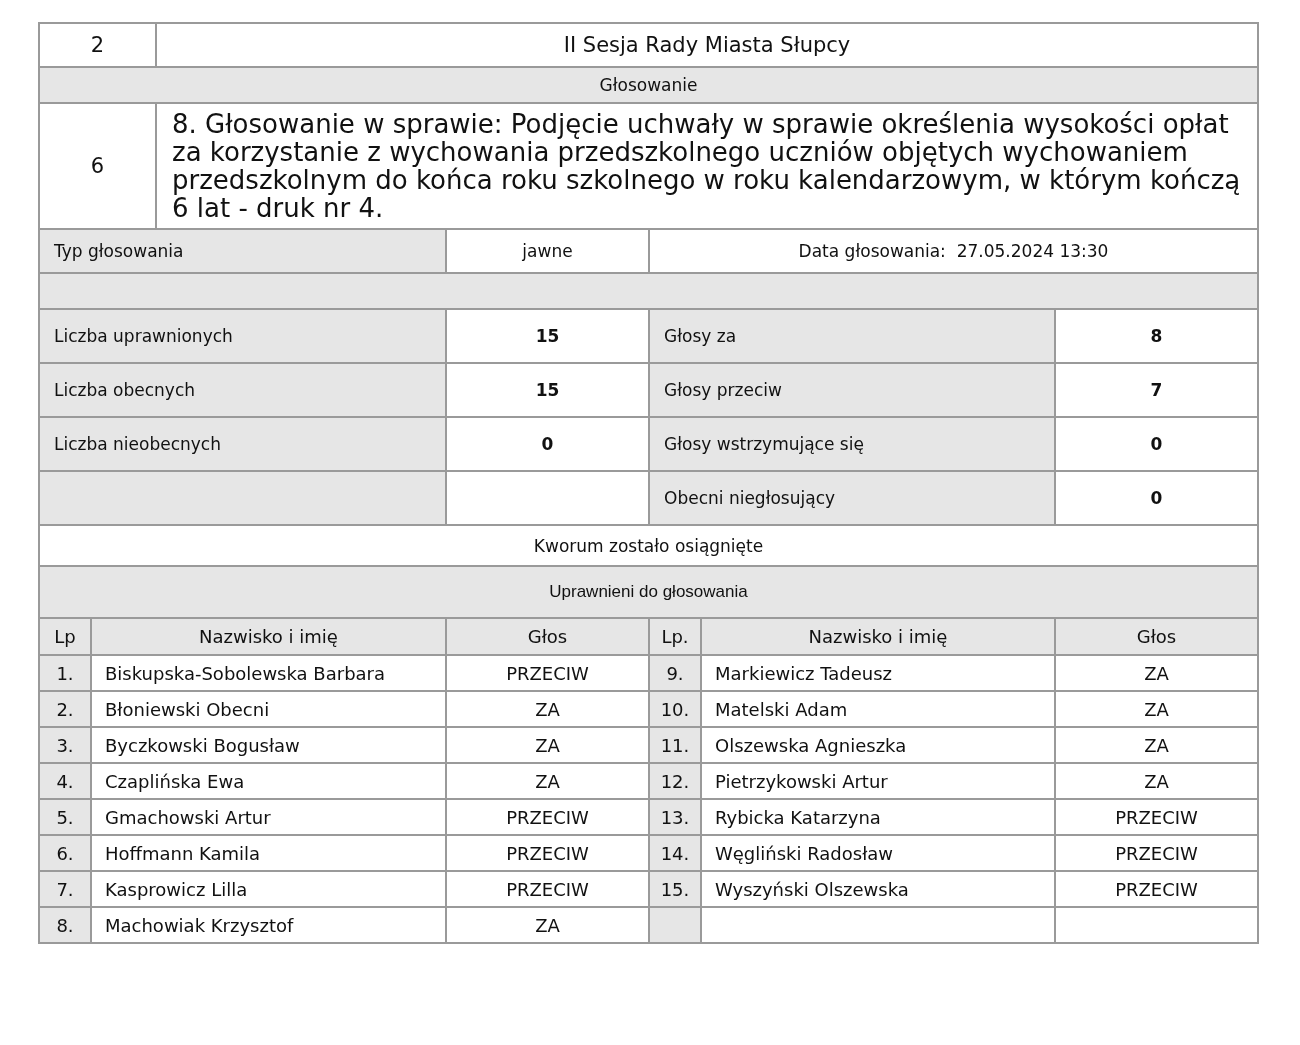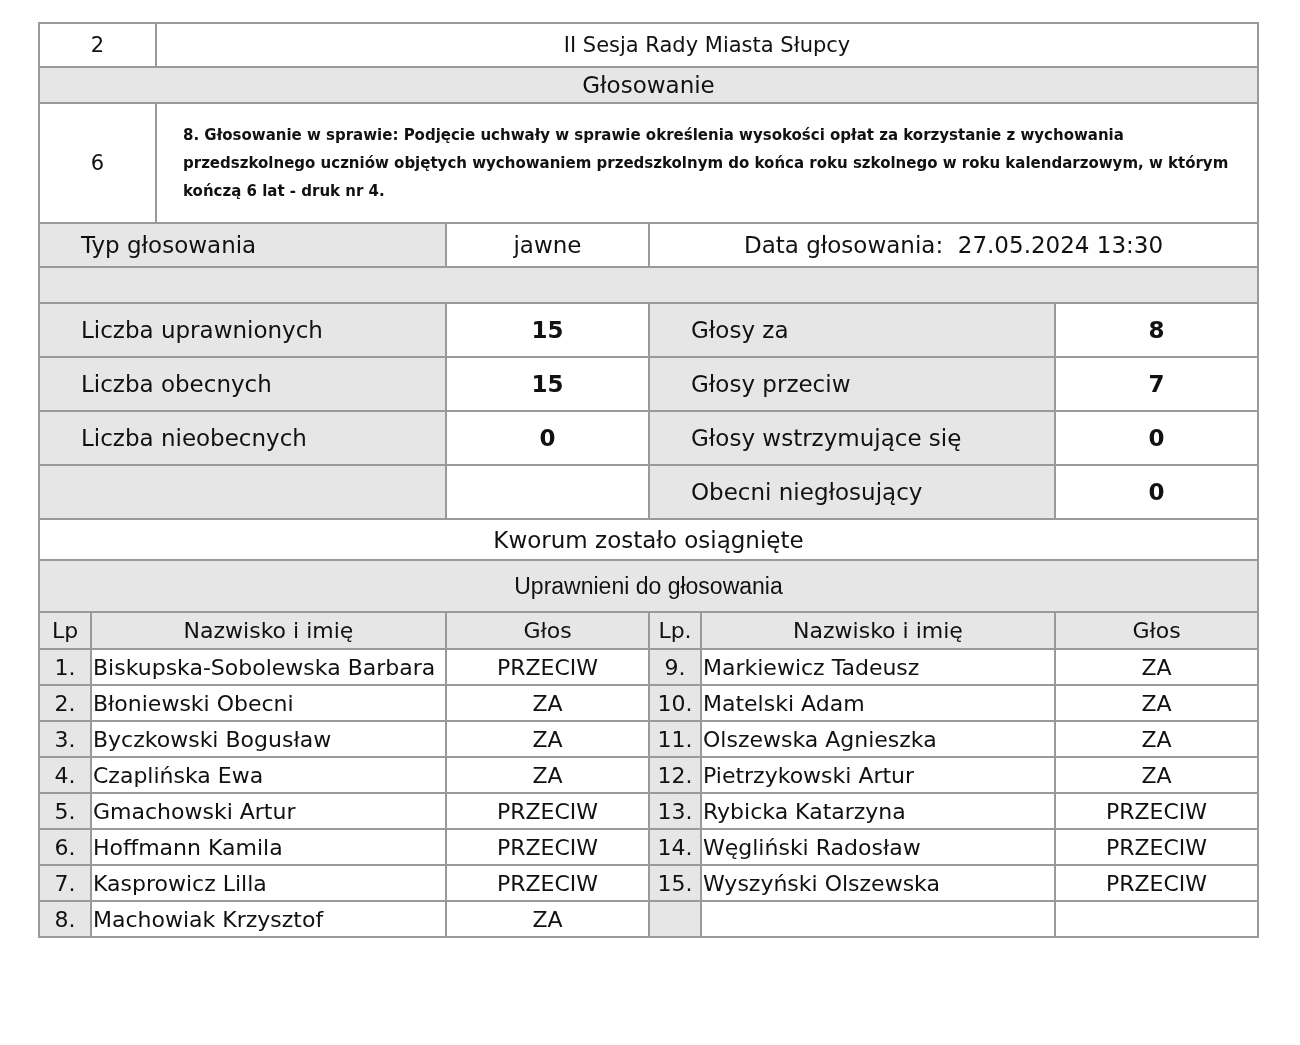--- a/index.html
+++ b/index.html
@@ -4,28 +4,28 @@
 <style>
   html, body { margin: 0; padding: 0; background: #ffffff; }
   body { width: 1300px; height: 1045px; position: relative; overflow: hidden;
          font-family: "DejaVu Sans", sans-serif; color: #111; }
   .doc { position: absolute; left: 38px; top: 22px; width: 1219px; }
   table { border-collapse: collapse; width: 1219px; table-layout: fixed; }
   td { border: 2px solid #9a9a9a; padding: 0; vertical-align: middle; }
   .g { background: #e6e6e6; }
   .w { background: #ffffff; }
   .c { text-align: center; }
-  .l { text-align: left; padding-left: 41px; }
+  .l { text-align: left; padding-left: 14px; }
   .b { font-weight: bold; }
   .f22 { font-size: 21px; }
-  .f21 { font-size: 23px; }
-  .f17 { font-size: 22px; }
+  .f21 { font-size: 17px; }
+  .f17 { font-size: 18px; }
   .sans2 { font-family: "Liberation Sans", sans-serif; }
-  .desc { font-size: 15px; line-height: 28px; padding: 6px 14px 6px 26px; font-weight: bold; }
-  .nm { padding-left: 1px; text-align: left; }
+  .desc { font-size: 26px; line-height: 28px; padding: 6px 14px 6px 15px; }
+  .nm { padding-left: 13px; text-align: left; }
   .r-head1 { height: 44px; }
   .r-sec { height: 36px; }
   .r-desc { height: 120px; }
   .r-typ { height: 44px; }
   .r-blank { height: 36px; }
   .r-stat { height: 54px; }
   .r-kw { height: 41px; }
   .r-upr { height: 52px; }
   .r-th { height: 37px; }
   .r-v { height: 36px; }

